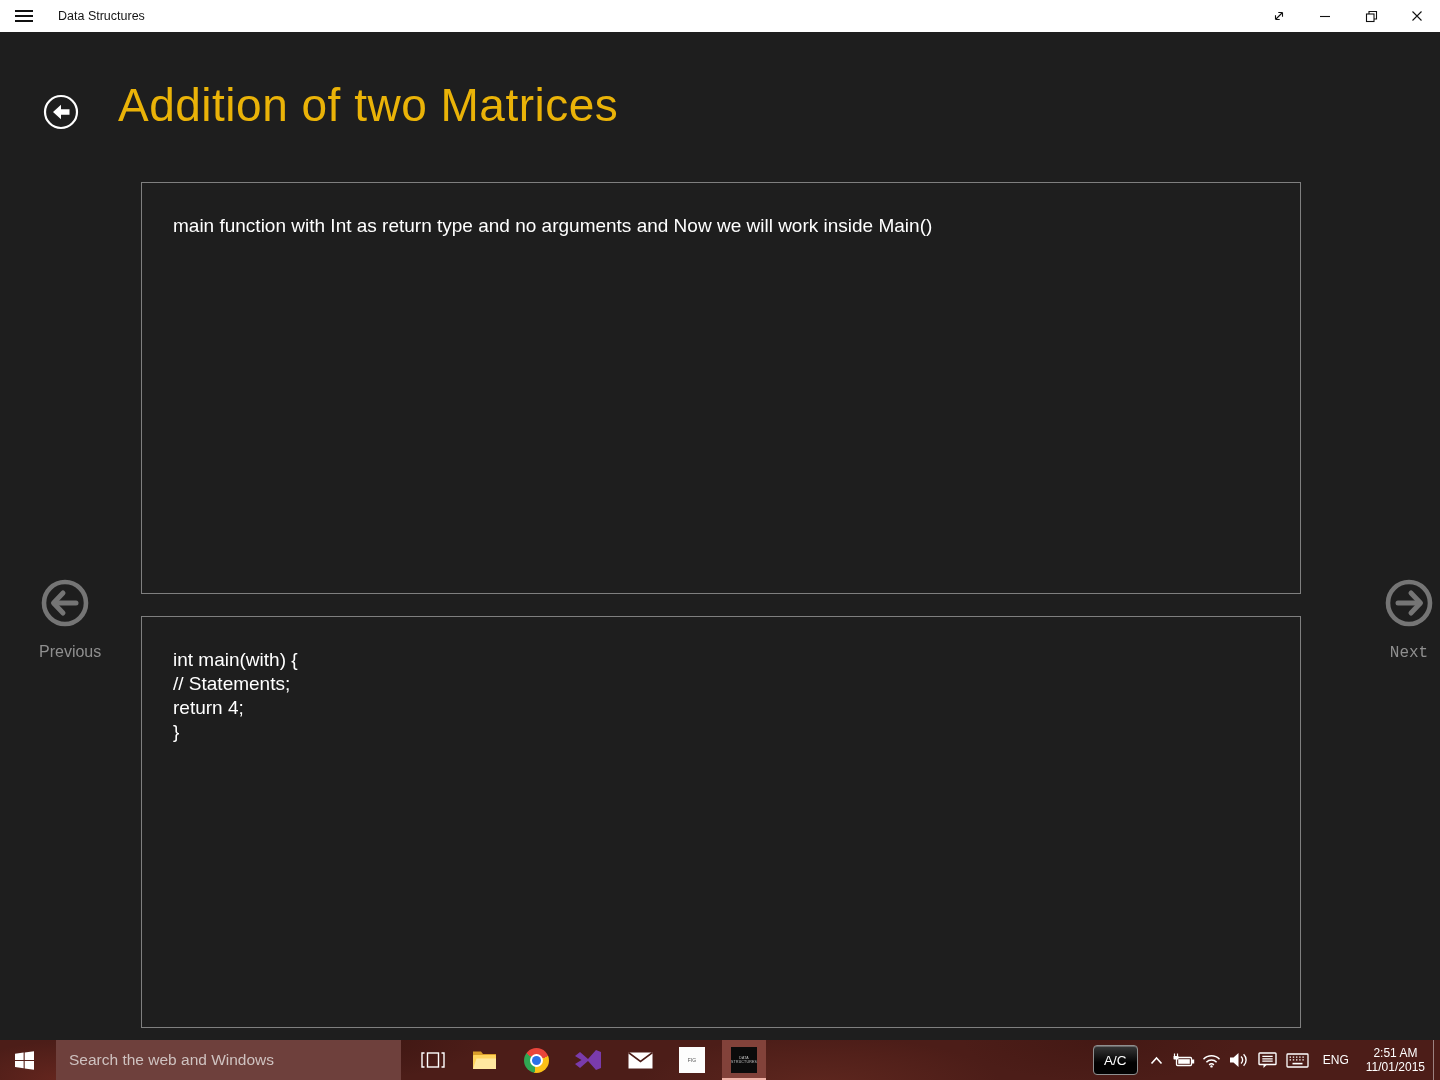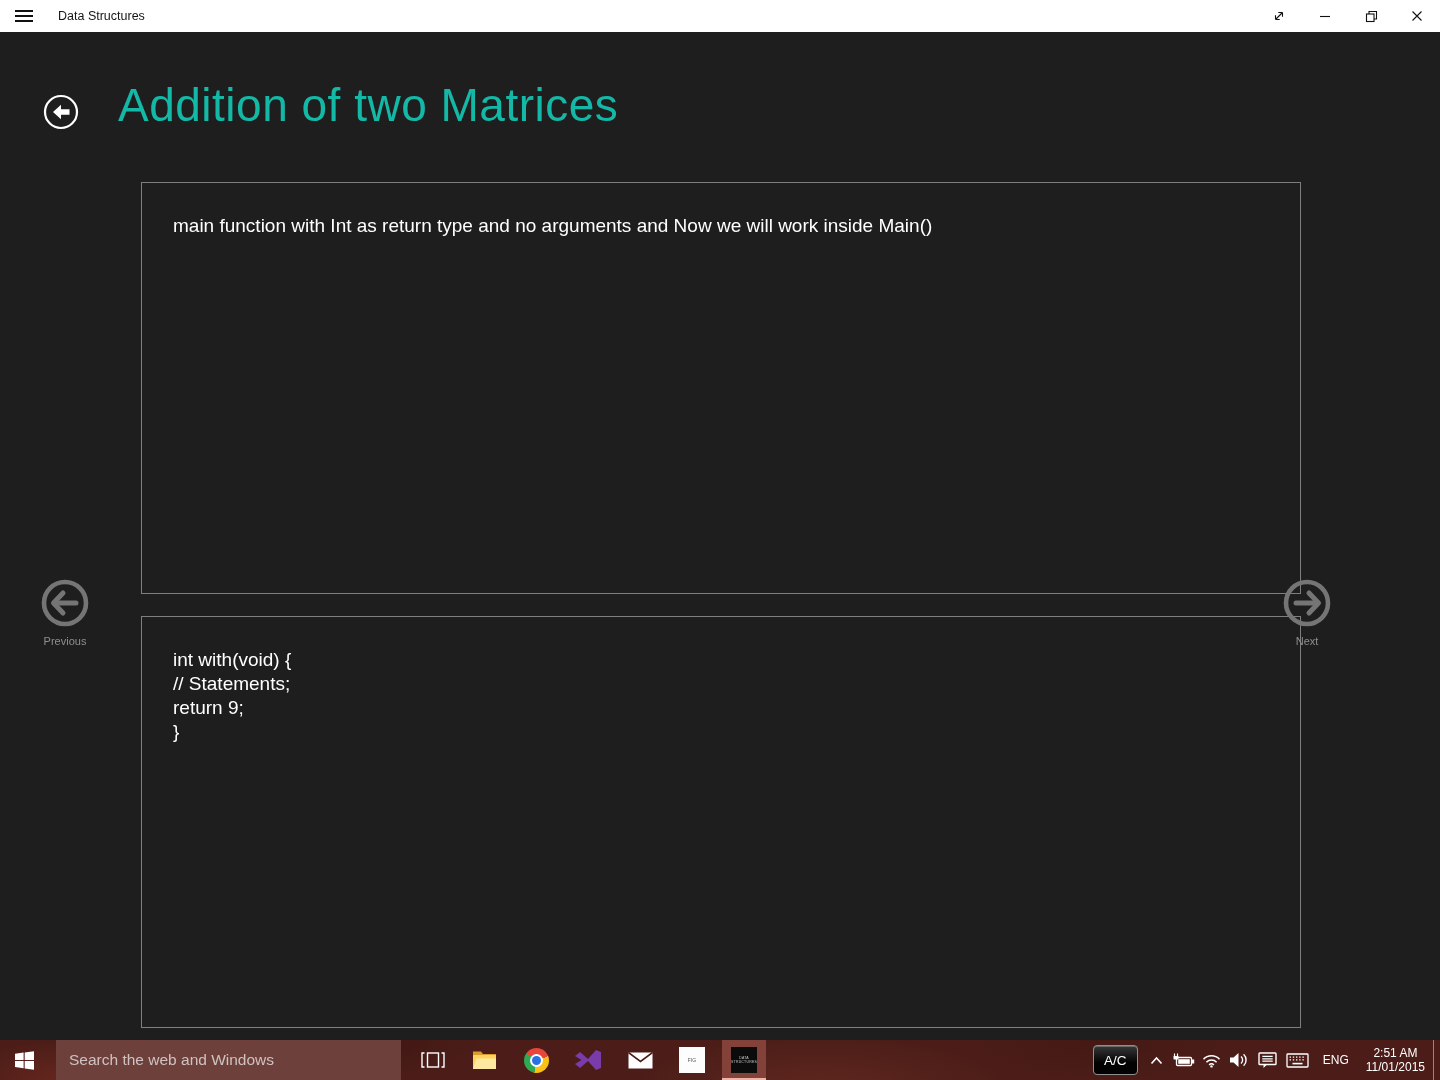--- a/index.html
+++ b/index.html
@@ -12,34 +12,34 @@
   .hamburger { width:48px; height:32px; display:flex; align-items:center; justify-content:center; cursor:pointer; }
   .hamburger .bars { width:18px; }
   .hamburger .bar { height:2px; background:#111; margin:3px 0; }
   .app-title { font-size:12.5px; color:#151515; margin-left:10px; }
   .tb-spacer { flex:1; }
   .winbtn { width:46px; height:32px; display:flex; align-items:center; justify-content:center; cursor:pointer; }
   .winbtn svg { display:block; }
 
   
   .back-button { position:absolute; left:42px; top:93px; width:38px; height:38px; cursor:pointer; }
-  .page-title { position:absolute; left:118px; top:78px; font-size:46px; font-weight:300; color:#14b8a6; letter-spacing:0.5px; }
+  .page-title { position:absolute; left:118px; top:78px; font-size:46px; font-weight:300; color:#eab308; letter-spacing:0.5px; }
 
   
   .box { position:absolute; left:141px; width:1160px; border:1px solid #7f7f7f; background:transparent;padding-left:12px; }
   .box1 { top:182px; height:412px; }
   .box2 { top:616px; height:412px; }
   .box-text { position:absolute; left:31px; top:30px; right:40px; font-size:19px; color:#ffffff; line-height:26px; }
   .code-block { position:absolute; left:31px; top:31px; font-size:19px; color:#ffffff; line-height:24px; }
 
   
   .nav-group { position:absolute; top:577px; width:52px; text-align:center; cursor:pointer; }
   .nav-prev { left:39px; }
-  .nav-next { left:1281px; }
-  .nav-label { margin-top:2px; font-size:11px; color:#8f8f8f; }
+  .nav-next { left:1383px;font-family:Liberation Mono, monospace; }
+  .nav-label { margin-top:10px; font-size:16px; color:#8f8f8f; }
 
   
   .taskbar { position:absolute; left:0; top:1040px; width:1440px; height:40px;
     background:
       radial-gradient(140px 55px at 60px 40px, rgba(120,45,35,0.55), rgba(0,0,0,0) 70%),
       radial-gradient(220px 60px at 330px 0px, rgba(40,12,10,0.5), rgba(0,0,0,0) 70%),
       radial-gradient(260px 70px at 820px 45px, rgba(115,50,38,0.45), rgba(0,0,0,0) 70%),
       radial-gradient(200px 60px at 1100px 0px, rgba(60,20,16,0.5), rgba(0,0,0,0) 70%),
       #4c1d18;
     display:flex; align-items:center;gap:8px; }
@@ -117,23 +117,23 @@
     </svg>
   </div>
   <div class="page-title">Addition of two Matrices</div>
 
   <div class="box box1">
     <div class="box-text">main function with Int as return type and no arguments and Now we will work inside Main()</div>
   </div>
 
   <div class="box box2">
     <div class="code-block">
-      <div>int with(void) {</div>
+      <div>int main(with) {</div>
       <div>// Statements;</div>
-      <div>return 9;</div>
+      <div>return 4;</div>
       <div>}</div>
     </div>
   </div>
 
   <div class="nav-group nav-prev">
     <svg width="52" height="52" viewBox="0 0 52 52">
       <circle cx="26" cy="26" r="21" stroke="#757575" stroke-width="4.6" fill="none"></circle>
       <path d="M37 26 H17" stroke="#757575" stroke-width="5" stroke-linecap="round"></path>
       <path d="M24 16 L14.5 26 L24 36" stroke="#757575" stroke-width="5" stroke-linecap="round" stroke-linejoin="round" fill="none"></path>
     </svg>

